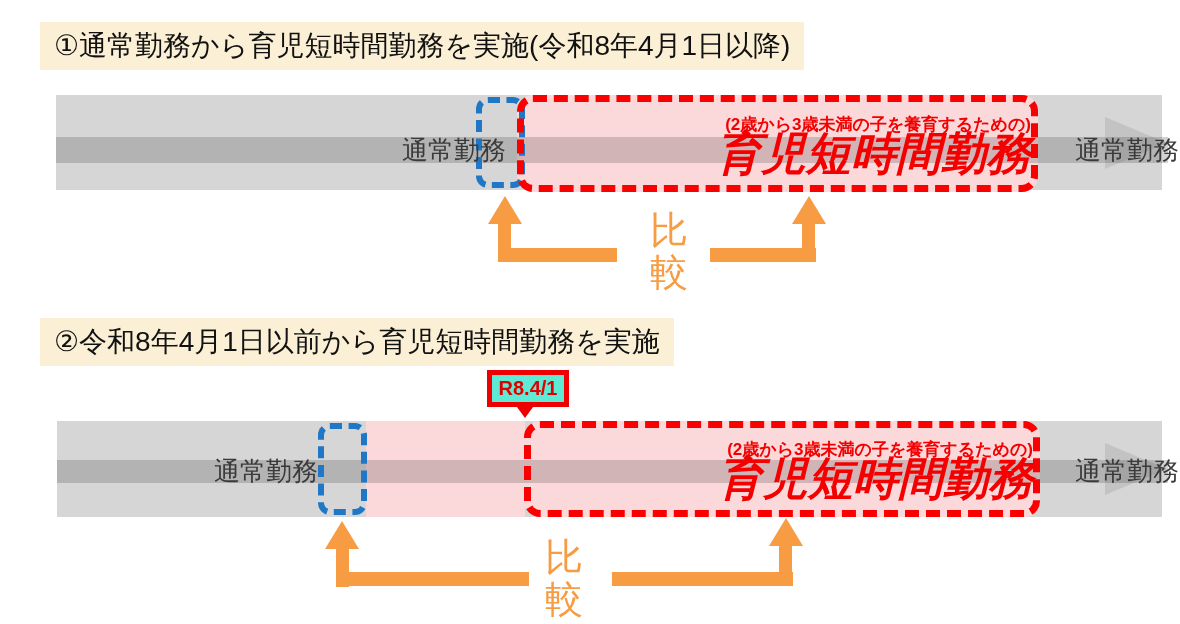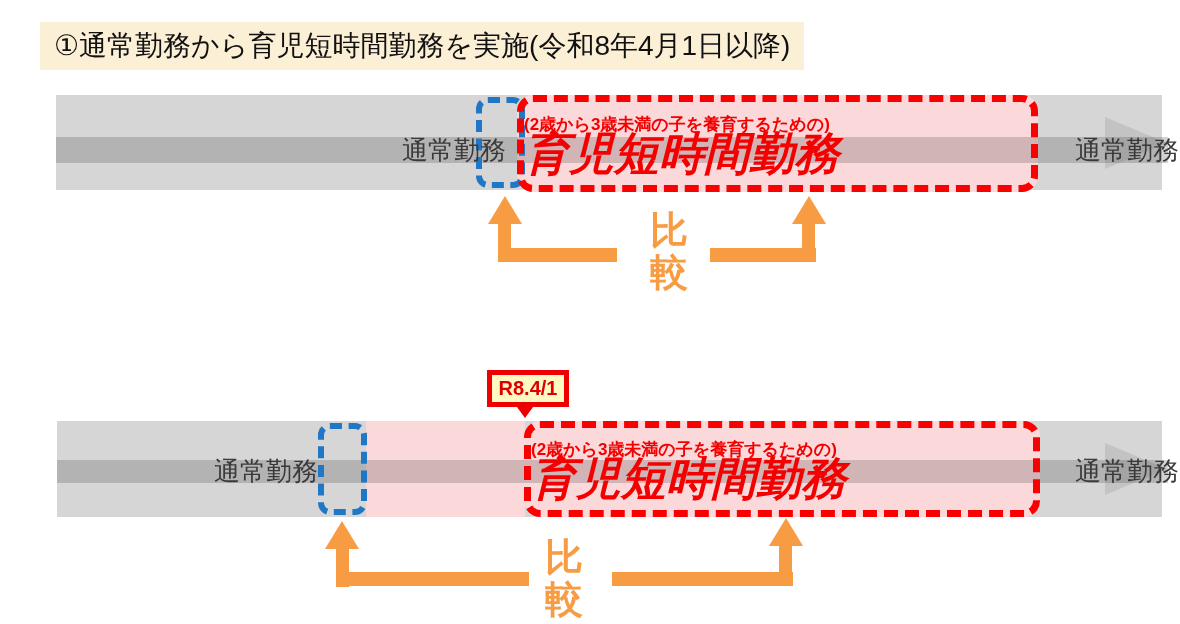--- a/index.html
+++ b/index.html
@@ -25,33 +25,33 @@
   .tri-right{position:absolute;width:0;height:0;
     border-top:26px solid transparent;border-bottom:26px solid transparent;
     border-left:62px solid #C3C3C3;}
   .bar-label{position:absolute;font-size:26px;line-height:26px;color:#3A3A3A;
     text-align:right;white-space:nowrap;}
 
   .dotted-blue{position:absolute;border:6px dashed var(--blue);border-radius:12px;
     background:transparent;box-sizing:border-box;}
   .dotted-red{position:absolute;border:7px dashed var(--red-border);border-radius:16px;
     background:transparent;box-sizing:border-box;
-    display:flex;flex-direction:column;align-items:flex-start;justify-content:center;}
+    display:flex;flex-direction:column;align-items:flex-end;justify-content:center;}
   .sw-sub{font-size:17px;line-height:20px;font-weight:bold;color:var(--red);white-space:nowrap;}
   .sw-main{font-size:45px;line-height:38px;font-weight:bold;color:var(--red);white-space:nowrap;font-style:italic;}
 
   .ah-up{position:absolute;width:0;height:0;
     border-left:17px solid transparent;border-right:17px solid transparent;
     border-bottom:28px solid var(--orange);}
   .shaft{position:absolute;background:var(--orange);}
-  .compare{position:absolute;width:42px;font-size:38px;line-height:42px;font-weight:bold;
+  .compare{position:absolute;width:42px;font-size:38px;line-height:42px;font-weight:normal;
     color:var(--orange);text-align:center;word-break:break-all;}
 
   .callout-box{position:absolute;left:475px;top:370px;width:82px;height:37px;
-    background:#fef9c3;border:5px solid #EE0000;box-sizing:border-box;
+    background:#5eead4;border:5px solid #EE0000;box-sizing:border-box;
     display:flex;align-items:center;justify-content:center;
     font-size:20px;font-weight:bold;color:#E00000;}
   .callout-tip{position:absolute;left:502px;top:403px;width:0;height:0;
     border-left:11px solid transparent;border-right:11px solid transparent;
     border-top:15px solid #EE0000;}
   .above{z-index:5;}
 </style>
 </head>
 <body>
 
@@ -77,20 +77,21 @@
   <div class="ah-up" style="left:476px;top:196px;"></div>
   <div class="shaft" style="left:486px;top:222px;width:13px;height:40px;"></div>
   <div class="shaft" style="left:486px;top:248px;width:119px;height:14px;"></div>
 
   <div class="compare" style="left:636px;top:209px;">比較</div>
 
   <div class="shaft" style="left:698px;top:248px;width:106px;height:14px;"></div>
   <div class="shaft" style="left:790px;top:222px;width:13px;height:40px;"></div>
   <div class="ah-up" style="left:780px;top:196px;"></div>
 
+  <div class="sec-title" style="left:28px;top:318px;">②令和8年4月1日以前から育児短時間勤務を実施</div>
 
   <div class="callout-box">R8.4/1</div>
   <div class="callout-tip"></div>
 
   <div class="bar" style="left:45px;top:421px;width:1105px;height:96px;"></div>
   <div class="pink-fill" style="left:354px;top:421px;width:159px;height:96px;"></div>
   <div class="pink-fill rounded" style="left:512px;top:421px;width:516px;height:96px;"></div>
   <div class="tri-right" style="left:1093px;top:443px;"></div>
   <div class="stripe" style="left:45px;top:460px;width:1111px;height:23px;"></div>
 

